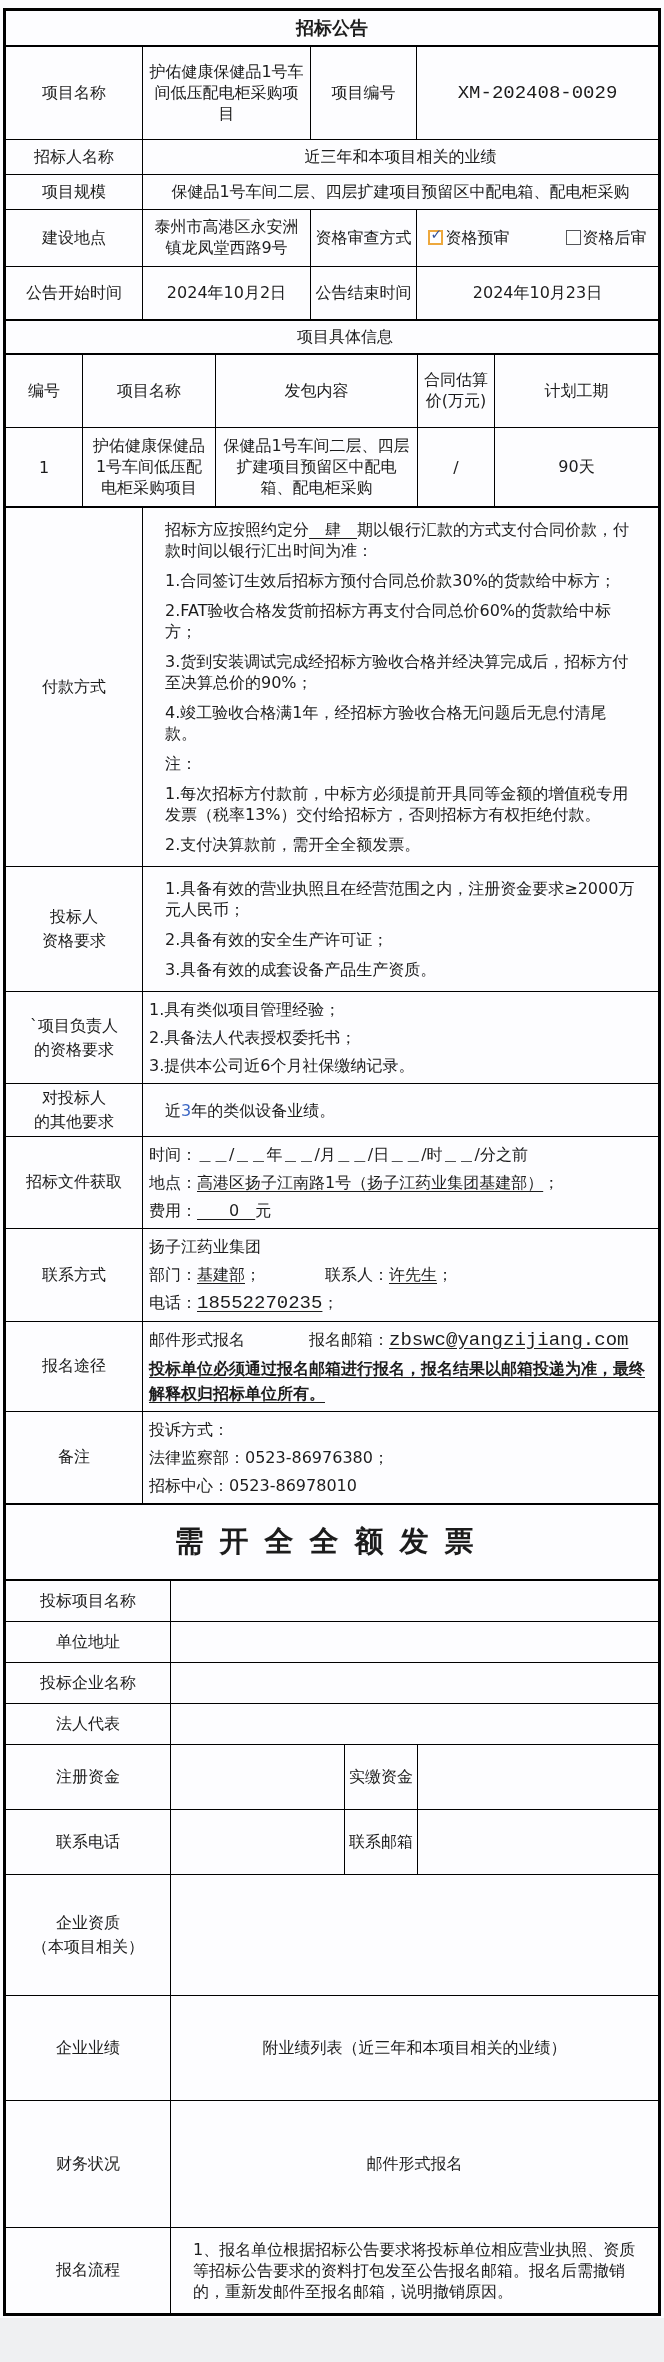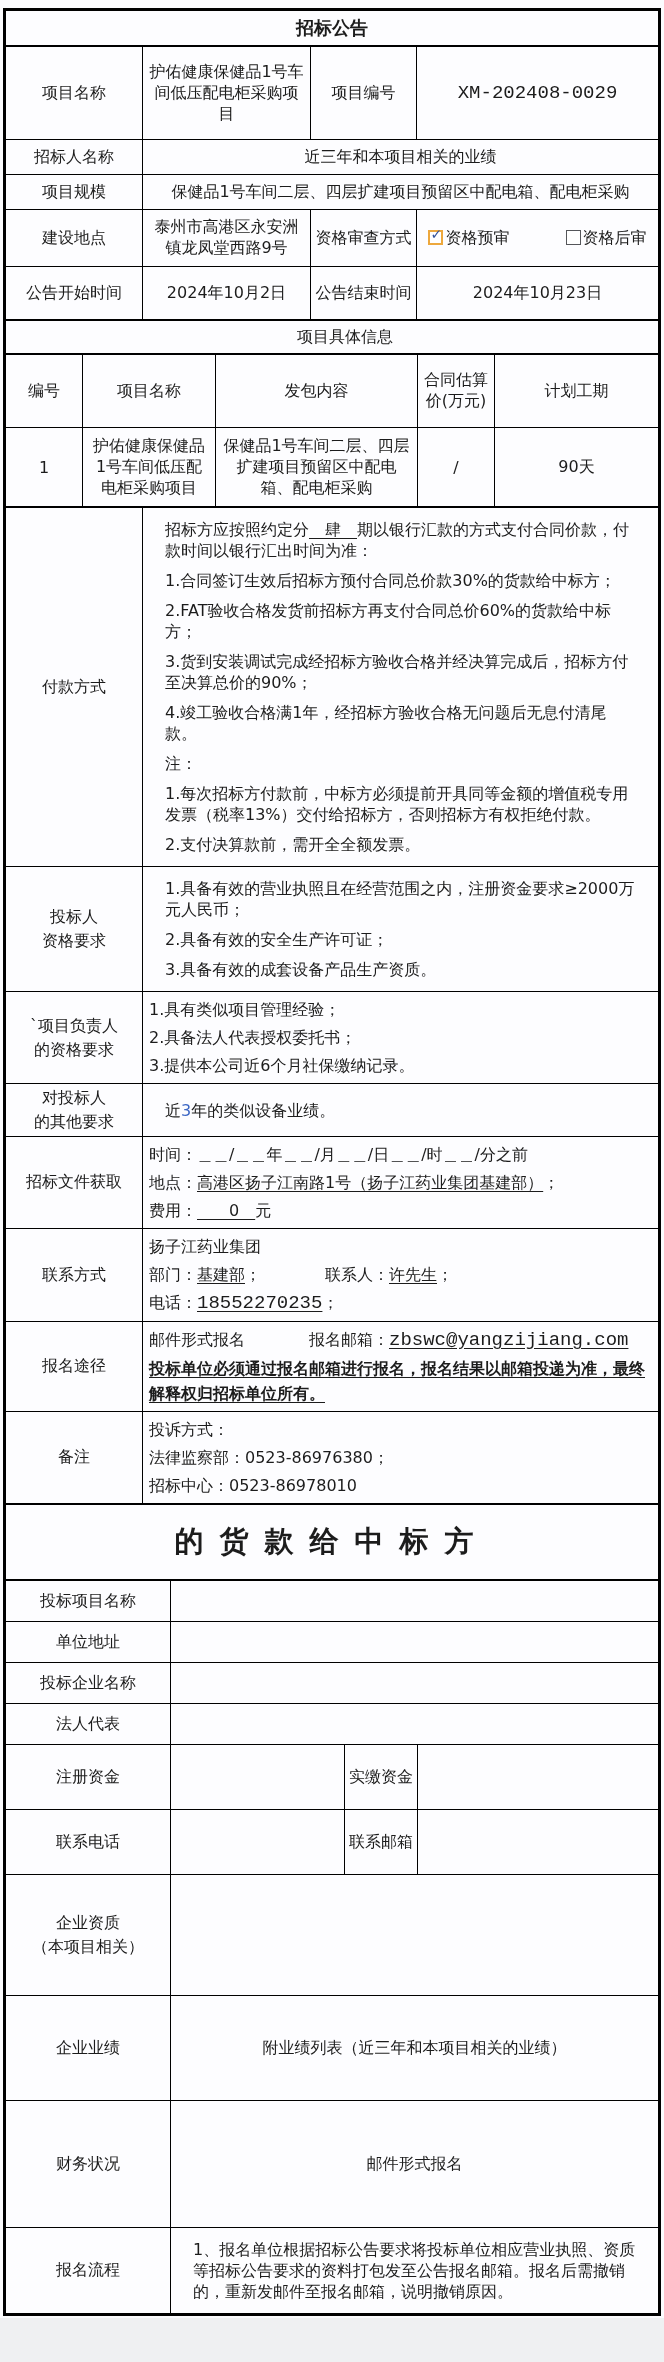--- a/index.html
+++ b/index.html
@@ -214,21 +214,21 @@
         <p>法律监察部：0523-86976380；</p>
         <p>招标中心：0523-86978010</p>
       </td>
     </tr>
   </tbody>
       </table>
 
   <table>
     <tbody>
           <tr class="form-title-row">
-      <td>的货款给中标方</td>
+      <td>需开全全额发票</td>
     </tr>
   </tbody>
       </table>
 
   <table>
     <colgroup>
           <col style="width:165px">
           <col style="width:174px">
           <col style="width:73px">
           <col>

